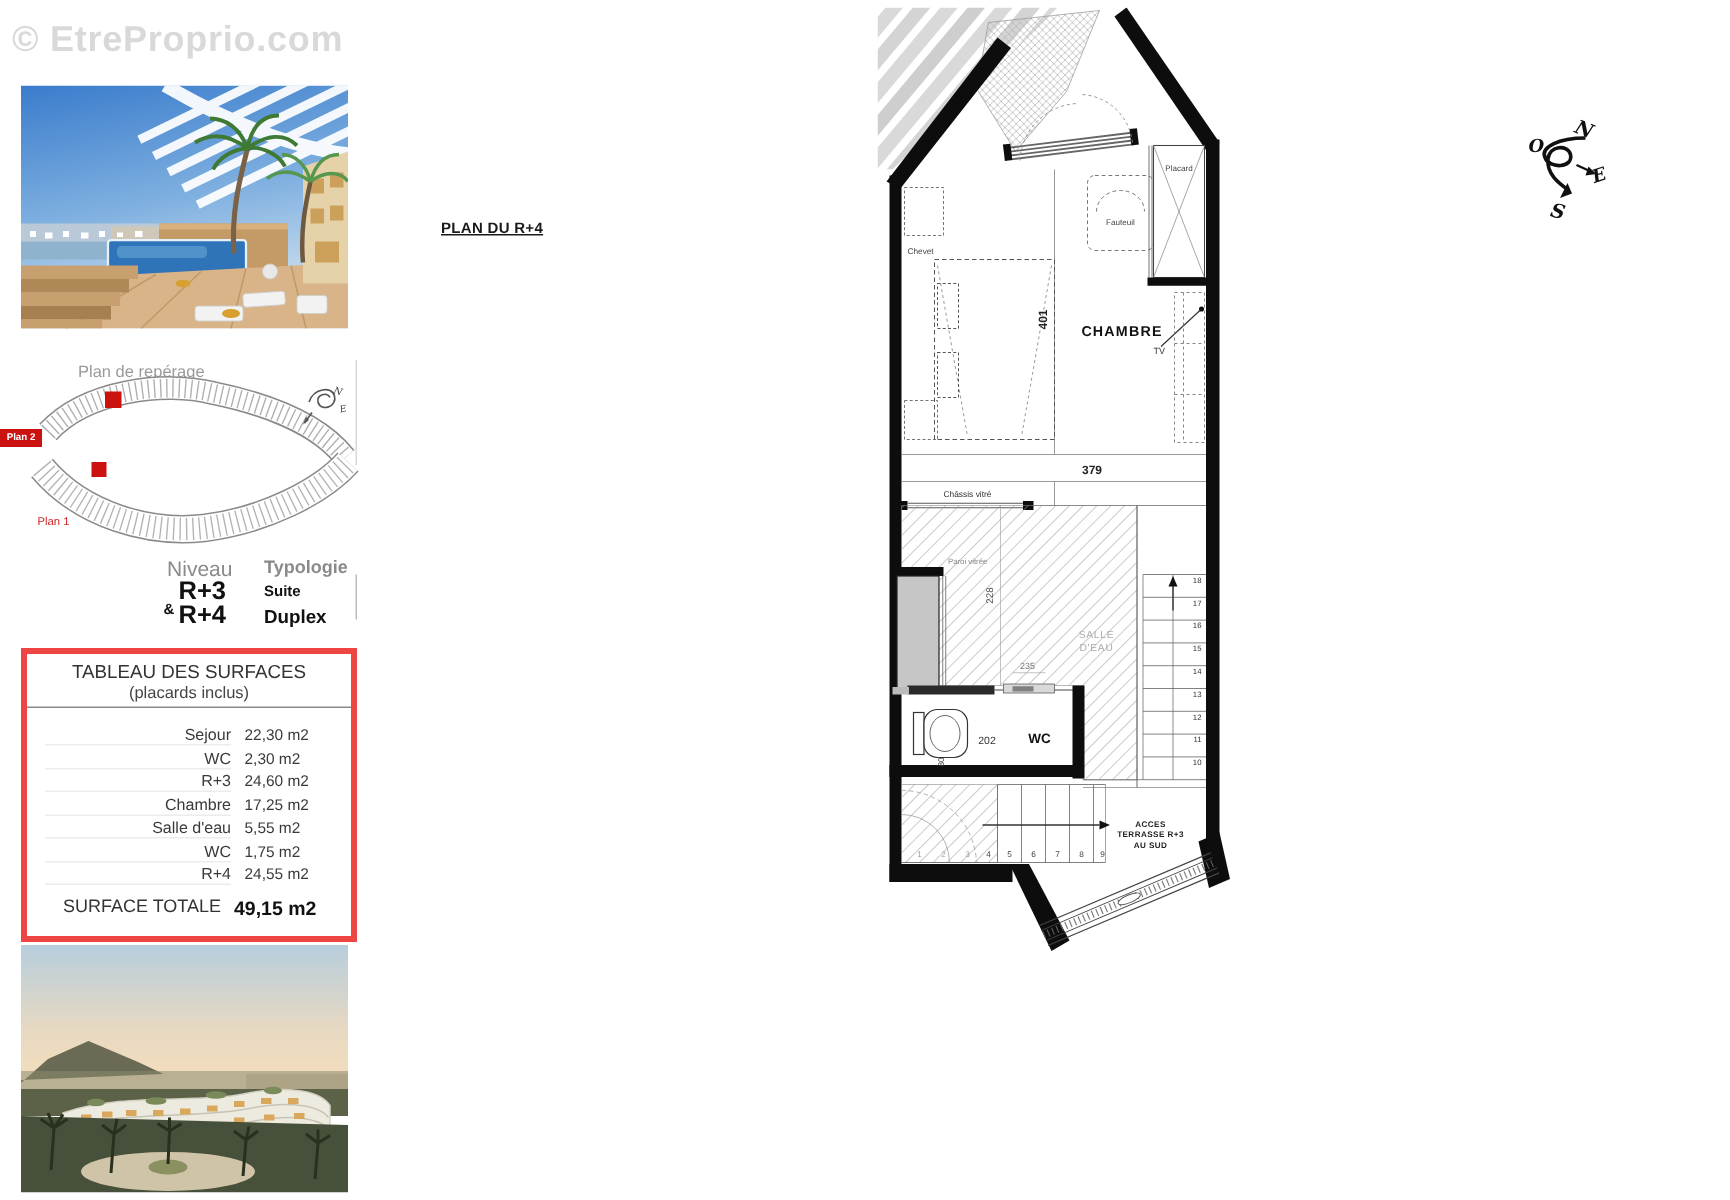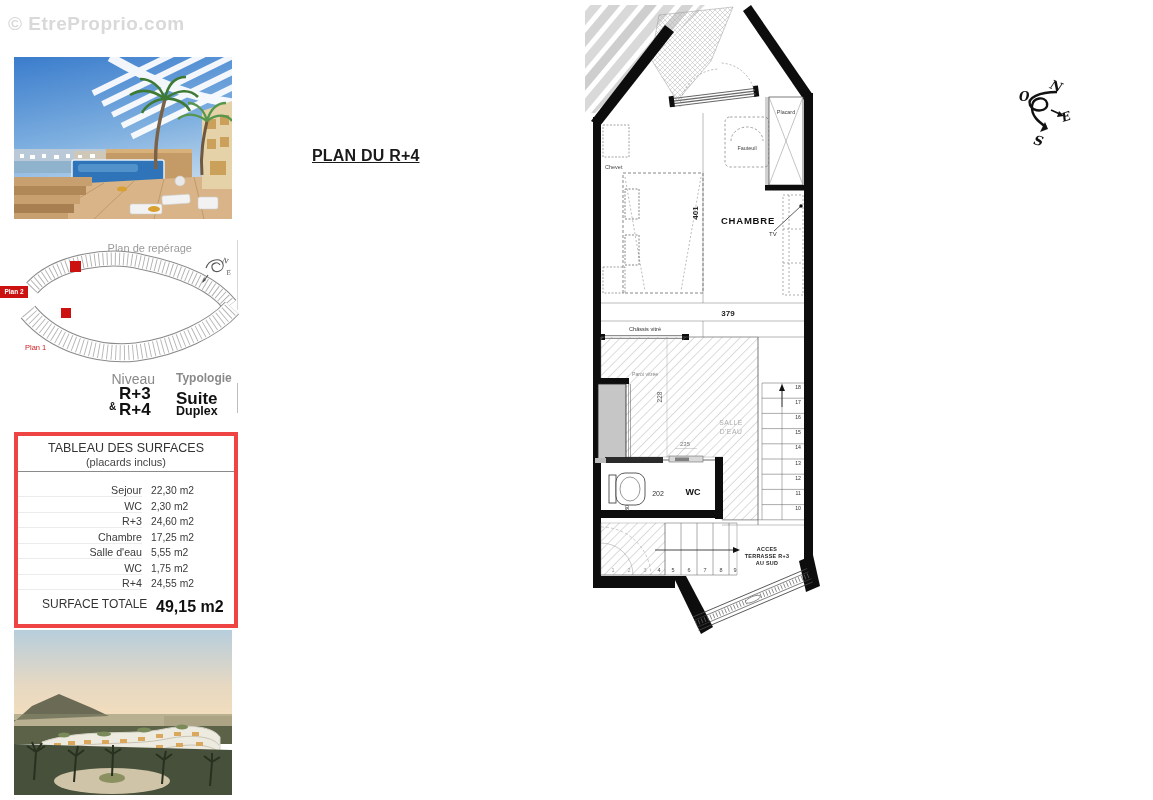--- a/index.html
+++ b/index.html
@@ -1,42 +1,42 @@
 <!DOCTYPE html>
 <html><head>
 <meta charset="utf-8">
 <style>
   html,body{margin:0;padding:0;}
   body{width:1153px;height:800px;position:relative;background:#fff;overflow:hidden;
        font-family:"Liberation Sans","DejaVu Sans",sans-serif;color:#222;}
   .abs{position:absolute;}
-  .watermark{left:8px;top:13px;font-size:19px;font-weight:600;letter-spacing:.5px;color:#d9d9d9;text-align:center;}
-  .reperage-title{left:52px;top:242px;width:140px;text-align:right;font-size:11px;color:#9a9a9a;}
+  .watermark{left:8px;top:13px;font-size:24px;font-weight:600;letter-spacing:.5px;color:#d9d9d9;text-align:center;}
+  .reperage-title{left:52px;top:242px;width:140px;text-align:left;font-size:11px;color:#9a9a9a;}
   .plan2-badge{left:0;top:286px;width:28px;height:12px;background:#cc1111;color:#fff;
                font-size:6.5px;font-weight:bold;text-align:center;line-height:12px;}
   .plan1-label{left:3px;top:343px;font-size:7.5px;color:#cc2222;margin-left:22px;}
   .vline{width:1px;background:#d8d8d8;}
   .niv-head{left:85px;top:371px;width:70px;text-align:right;font-size:14px;color:#8a8a8a;}
   .typ-head{left:176px;top:371px;font-size:12px;color:#8a8a8a;font-weight:bold;}
   .niv-l1{left:119px;top:386px;font-size:17px;font-weight:bold;line-height:15px;color:#111;}
   .niv-amp{left:109px;top:401px;font-size:10px;font-weight:bold;color:#111;}
   .niv-l2{left:119px;top:402px;font-size:17px;font-weight:bold;line-height:15px;color:#111;}
-  .typ-l1{left:176px;top:389px;font-size:17px;font-weight:bold;color:#111;}
+  .typ-l1{left:176px;top:389px;font-size:10px;font-weight:bold;color:#111;}
   .typ-l2{left:176px;top:404px;font-size:12.5px;font-weight:bold;color:#111;}
   .surface-box{left:14px;top:432px;width:216px;height:188px;border:4px solid #ef4444;}
   .st-title{position:absolute;left:0;top:5px;width:100%;text-align:center;font-size:12.5px;color:#333;}
   .st-sub{position:absolute;left:0;top:20px;width:100%;text-align:center;font-size:11px;color:#444;}
   .st-rule{position:absolute;left:0;top:35px;width:100%;border-top:1px solid #8a8a8a;}
-  .st-rows{position:absolute;left:0;top:47px;width:100%;}
+  .st-rows{position:absolute;left:12px;top:47px;width:100%;}
   .st-row{height:15.5px;display:flex;align-items:center;font-size:10.7px;color:#3a3a3a;}
   .st-row .lab{width:124px;text-align:right;border-bottom:1px solid #ececec;}
   .st-row .val{margin-left:9px;font-size:10.3px;color:#3a3a3a;}
   .st-total-lab{position:absolute;left:24px;top:161px;font-size:12px;color:#333;}
-  .st-total-val{position:absolute;left:138px;top:162px;font-size:16px;font-weight:bold;color:#111;}
-  .plan-du{left:312px;top:147px;font-size:16px;font-weight:bold;color:#1a1a1a;
+  .st-total-val{position:absolute;left:138px;top:162px;font-size:13px;font-weight:bold;color:#111;}
+  .plan-du{left:294px;top:147px;font-size:10px;font-weight:bold;color:#1a1a1a;
            text-decoration:underline;letter-spacing:.2px;}
   svg text{font-family:"Liberation Sans","DejaVu Sans",sans-serif;}
   .serifit{font-family:"DejaVu Serif",serif;font-style:italic;}
 </style>
 </head>
 <body>
 
 <div class="abs watermark">© EtreProprio.com</div>
 
 <svg class="abs" style="left:14px;top:57px" width="218" height="162" viewBox="0 0 218 162">

